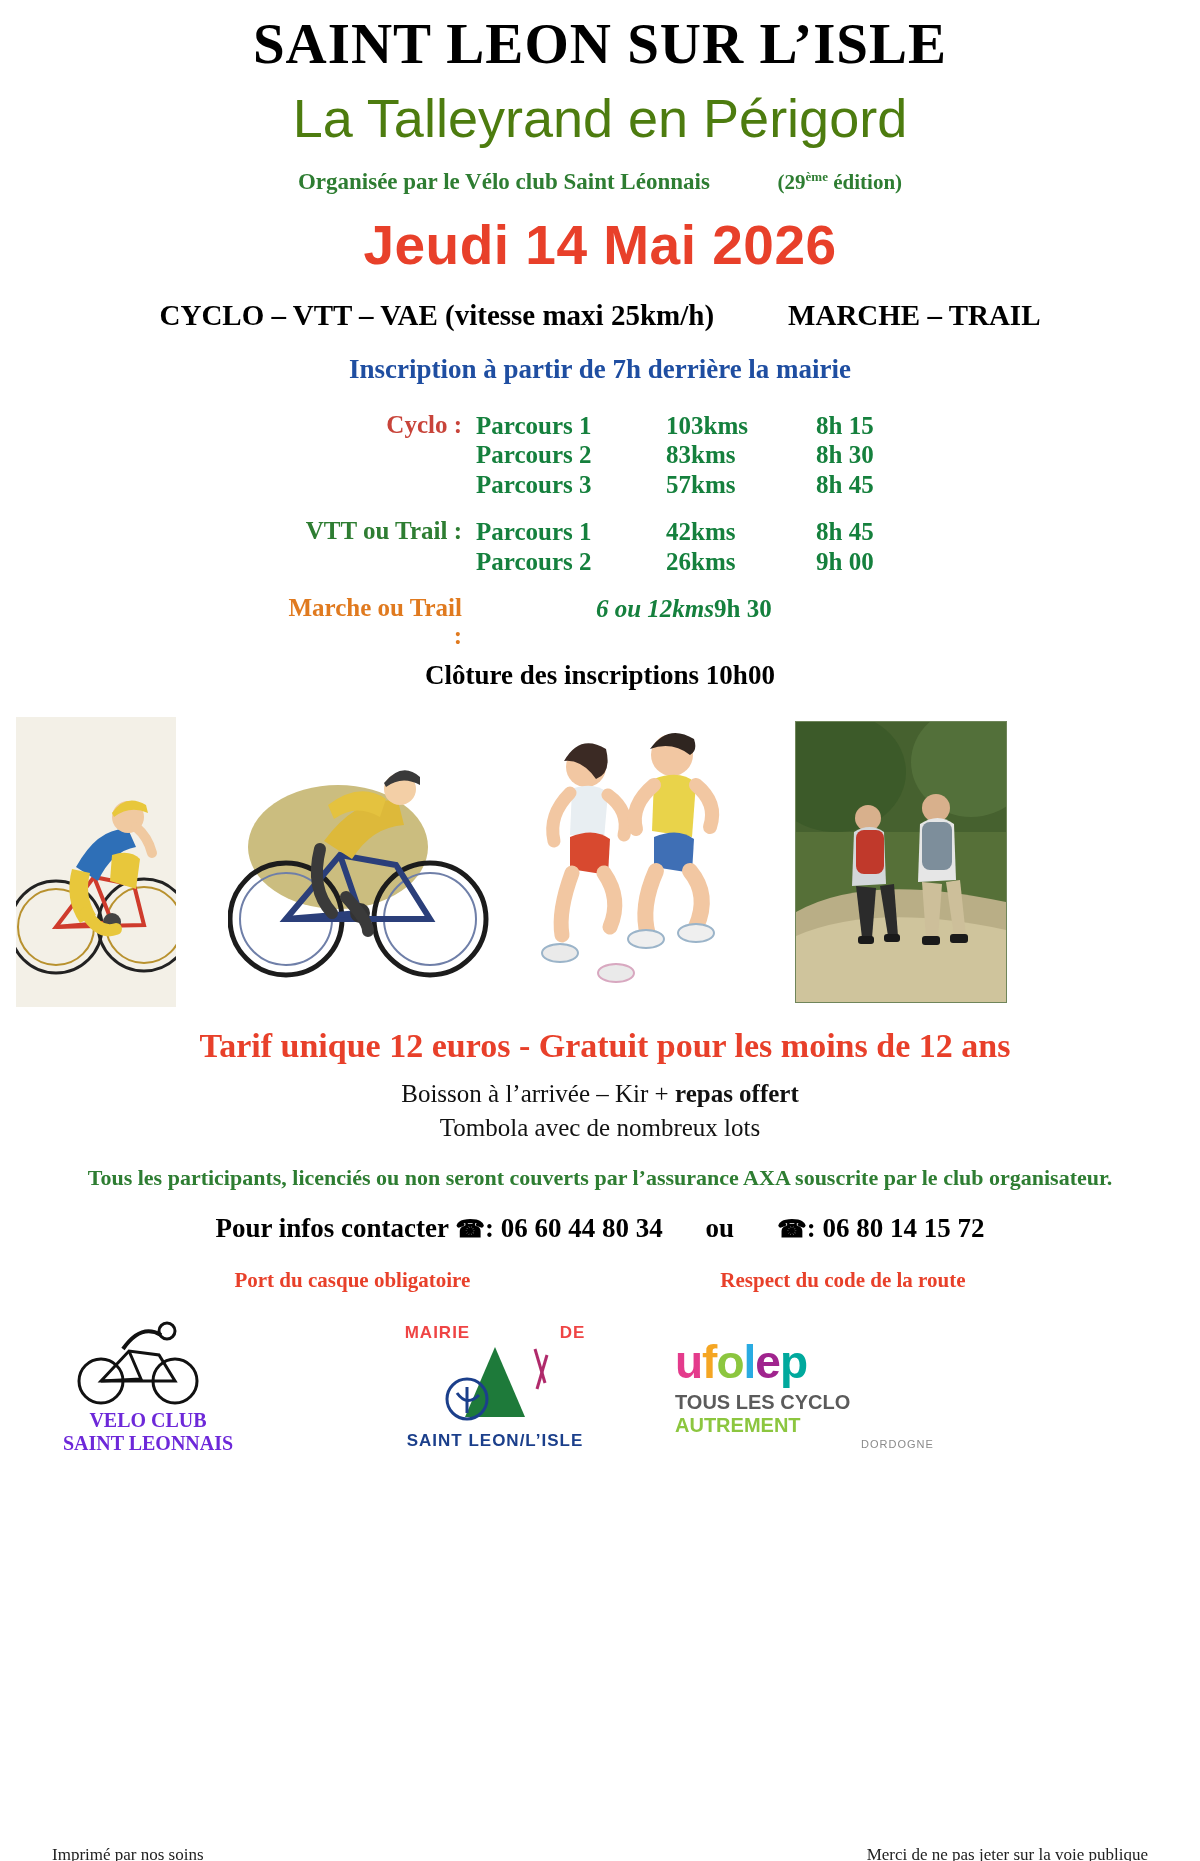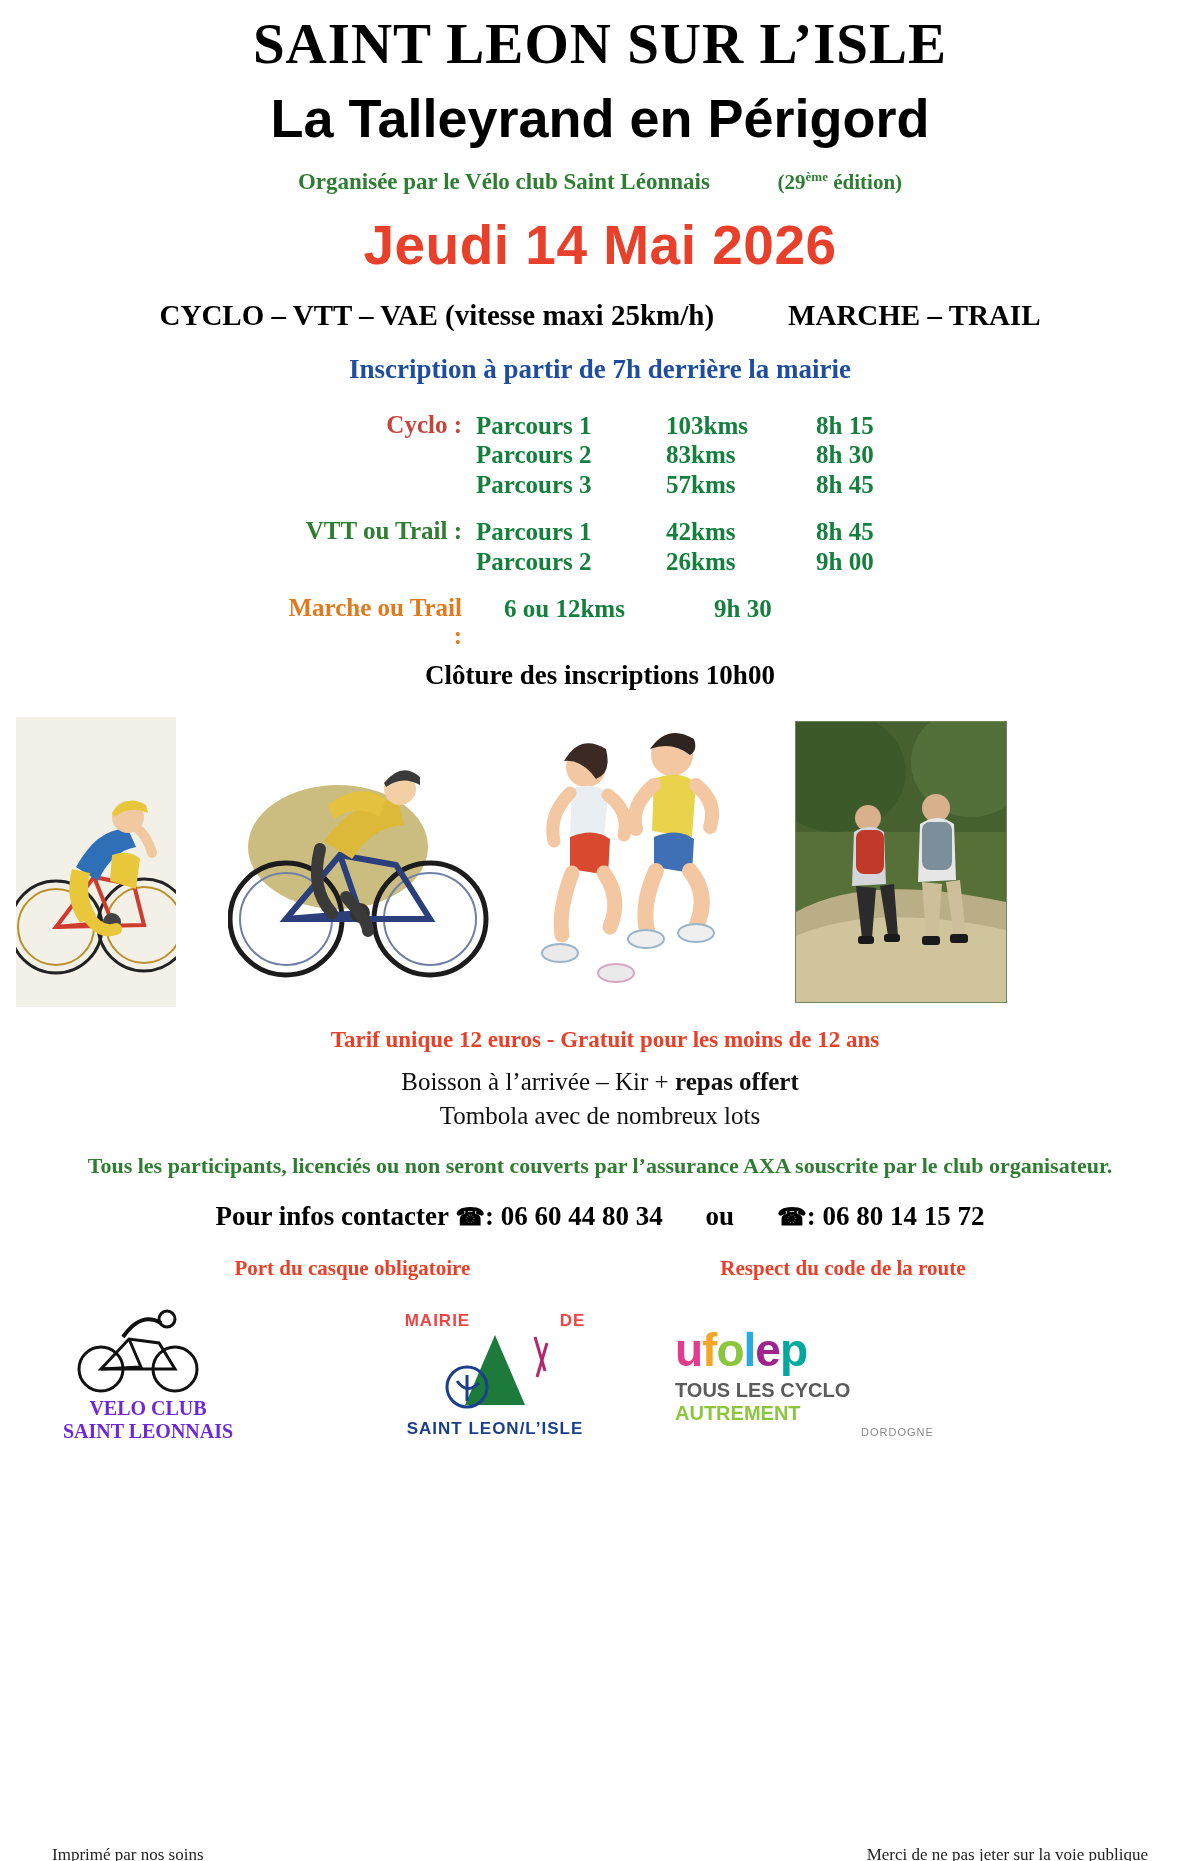--- a/index.html
+++ b/index.html
@@ -30,23 +30,23 @@
     font-weight: bold;
     font-size: 57px;
     letter-spacing: 1px;
     color: #000000;
     margin: 14px 0 0 0;
     line-height: 1.05;
   }
   .title-sub {
     text-align: center;
     font-family: "Liberation Sans", sans-serif;
-    font-weight: bold;
+    font-weight: normal;
     font-size: 54px;
-    color: #000000;
+    color: #4d7c0f;
     margin: 16px 0 0 0;
     line-height: 1.05;
   }
   .organizer-row {
     margin-top: 22px;
     text-align: center;
     color: #2e7d32;
     font-family: "Liberation Serif", serif;
     font-weight: bold;
     font-size: 23px;
@@ -119,21 +119,21 @@
     font-family: "Liberation Serif", serif;
     font-weight: bold;
     font-size: 25px;
     color: #15803d;
     line-height: 1.18;
   }
   .col-parcours { width: 190px; }
   .col-dist { width: 150px; text-align: left; }
   .col-time { width: 110px; text-align: left; }
   .sched-row.single .col-parcours { width: 0; }
-  .sched-row.single .col-dist { width: 210px; text-align: left; padding-left: 28px; }
+  .sched-row.single .col-dist { width: 210px; text-align: right; padding-left: 28px; font-style: italic; }
 
   .cloture {
     text-align: center;
     font-family: "Liberation Serif", serif;
     font-weight: bold;
     font-size: 27px;
     color: #000;
   }
 
   
@@ -163,21 +163,21 @@
     background: #5d7a43;
     border: 1px solid #6f855a;
   }
 
   
   .tarif {
     margin-top: 14px;
     text-align: center;
     font-family: "Liberation Serif", serif;
     font-weight: bold;
-    font-size: 23px;
+    font-size: 34px;
     color: #e8402a;
     padding-left: 10px;
   }
   .services {
     margin-top: 12px;
     text-align: center;
     font-family: "Liberation Serif", serif;
     font-size: 25px;
     color: #111;
     line-height: 1.35;

